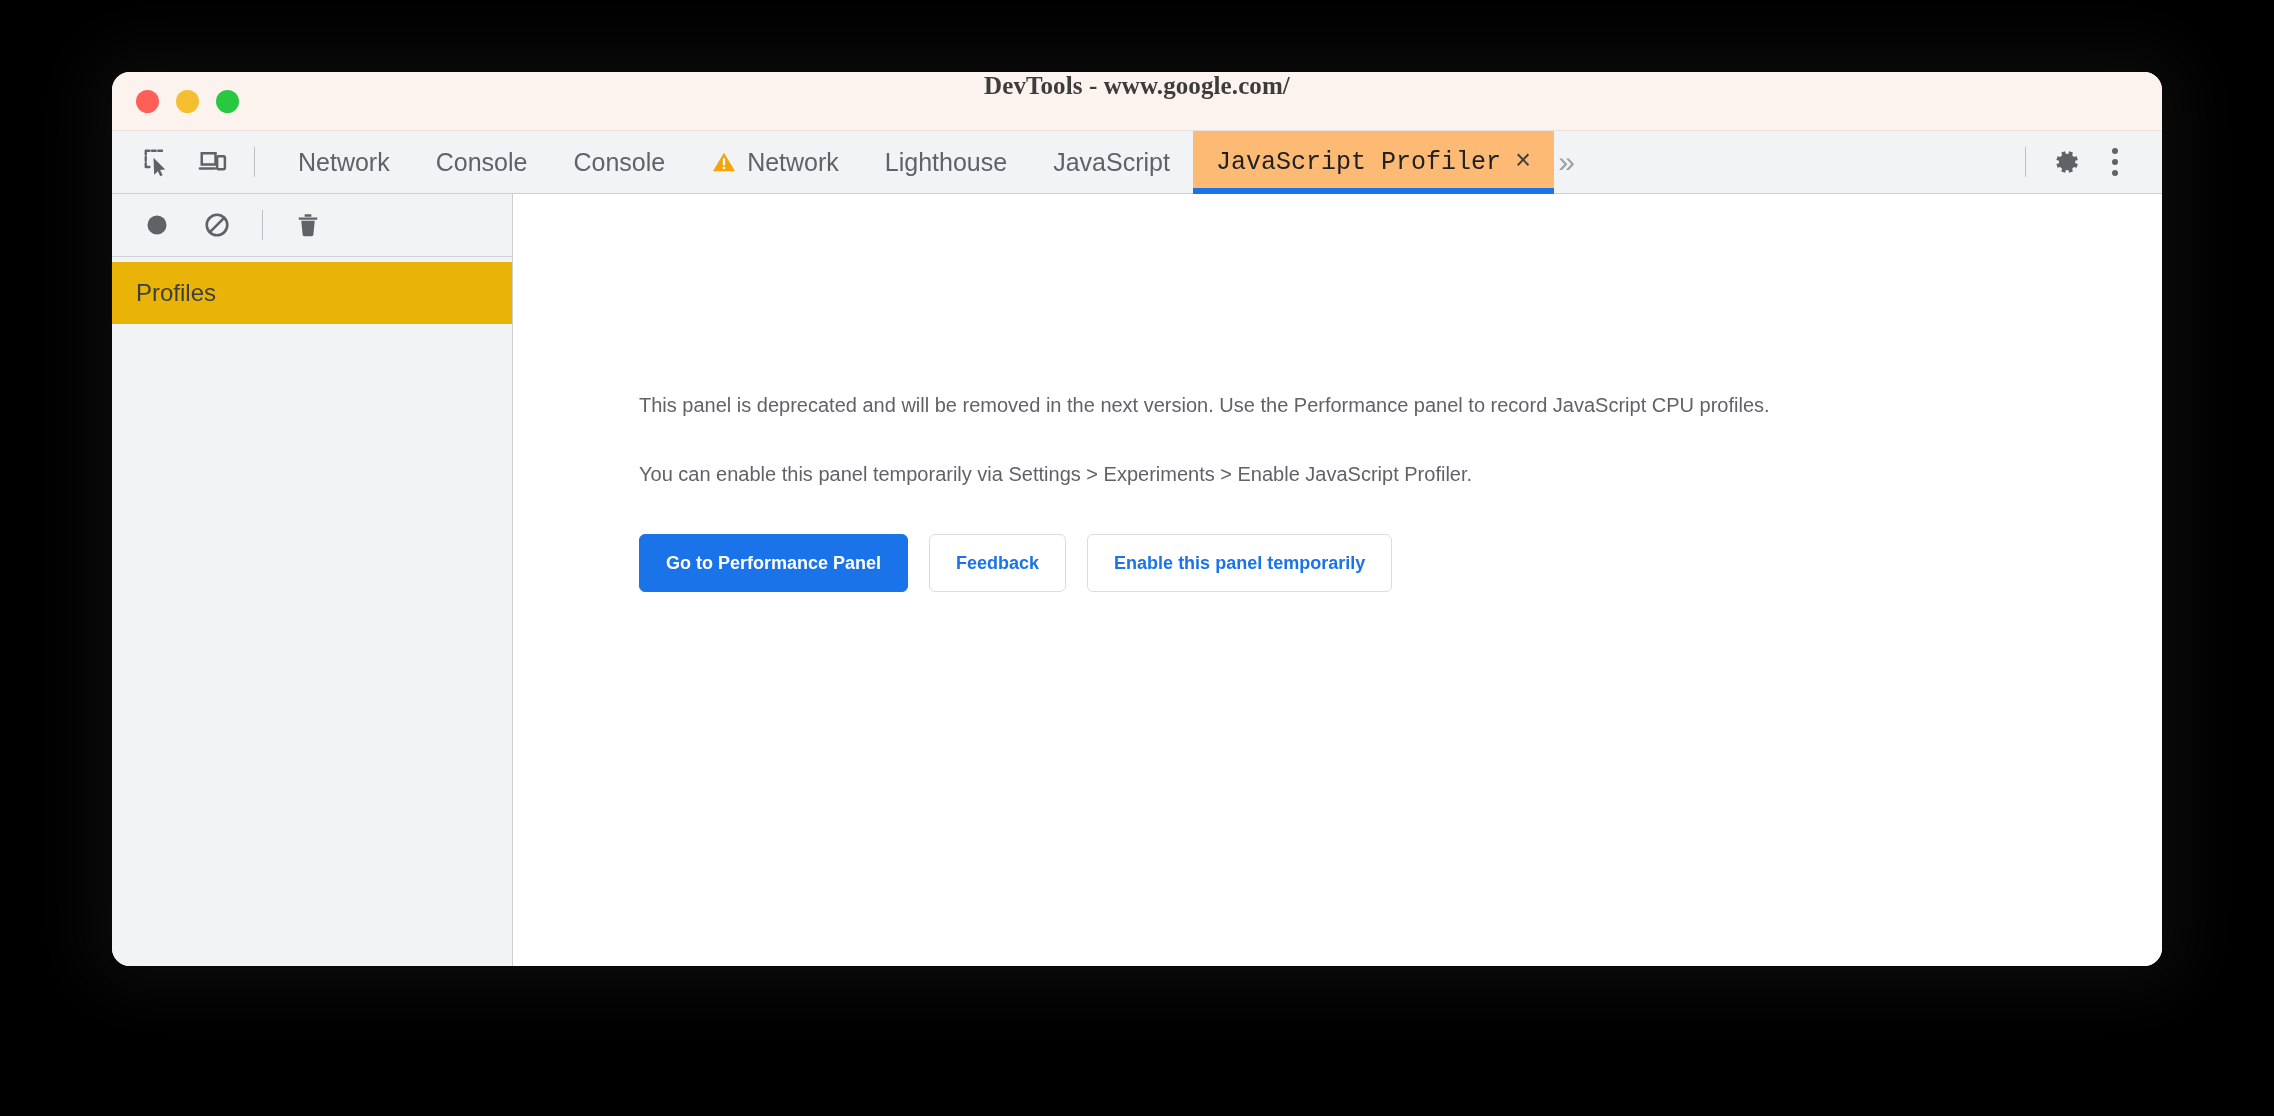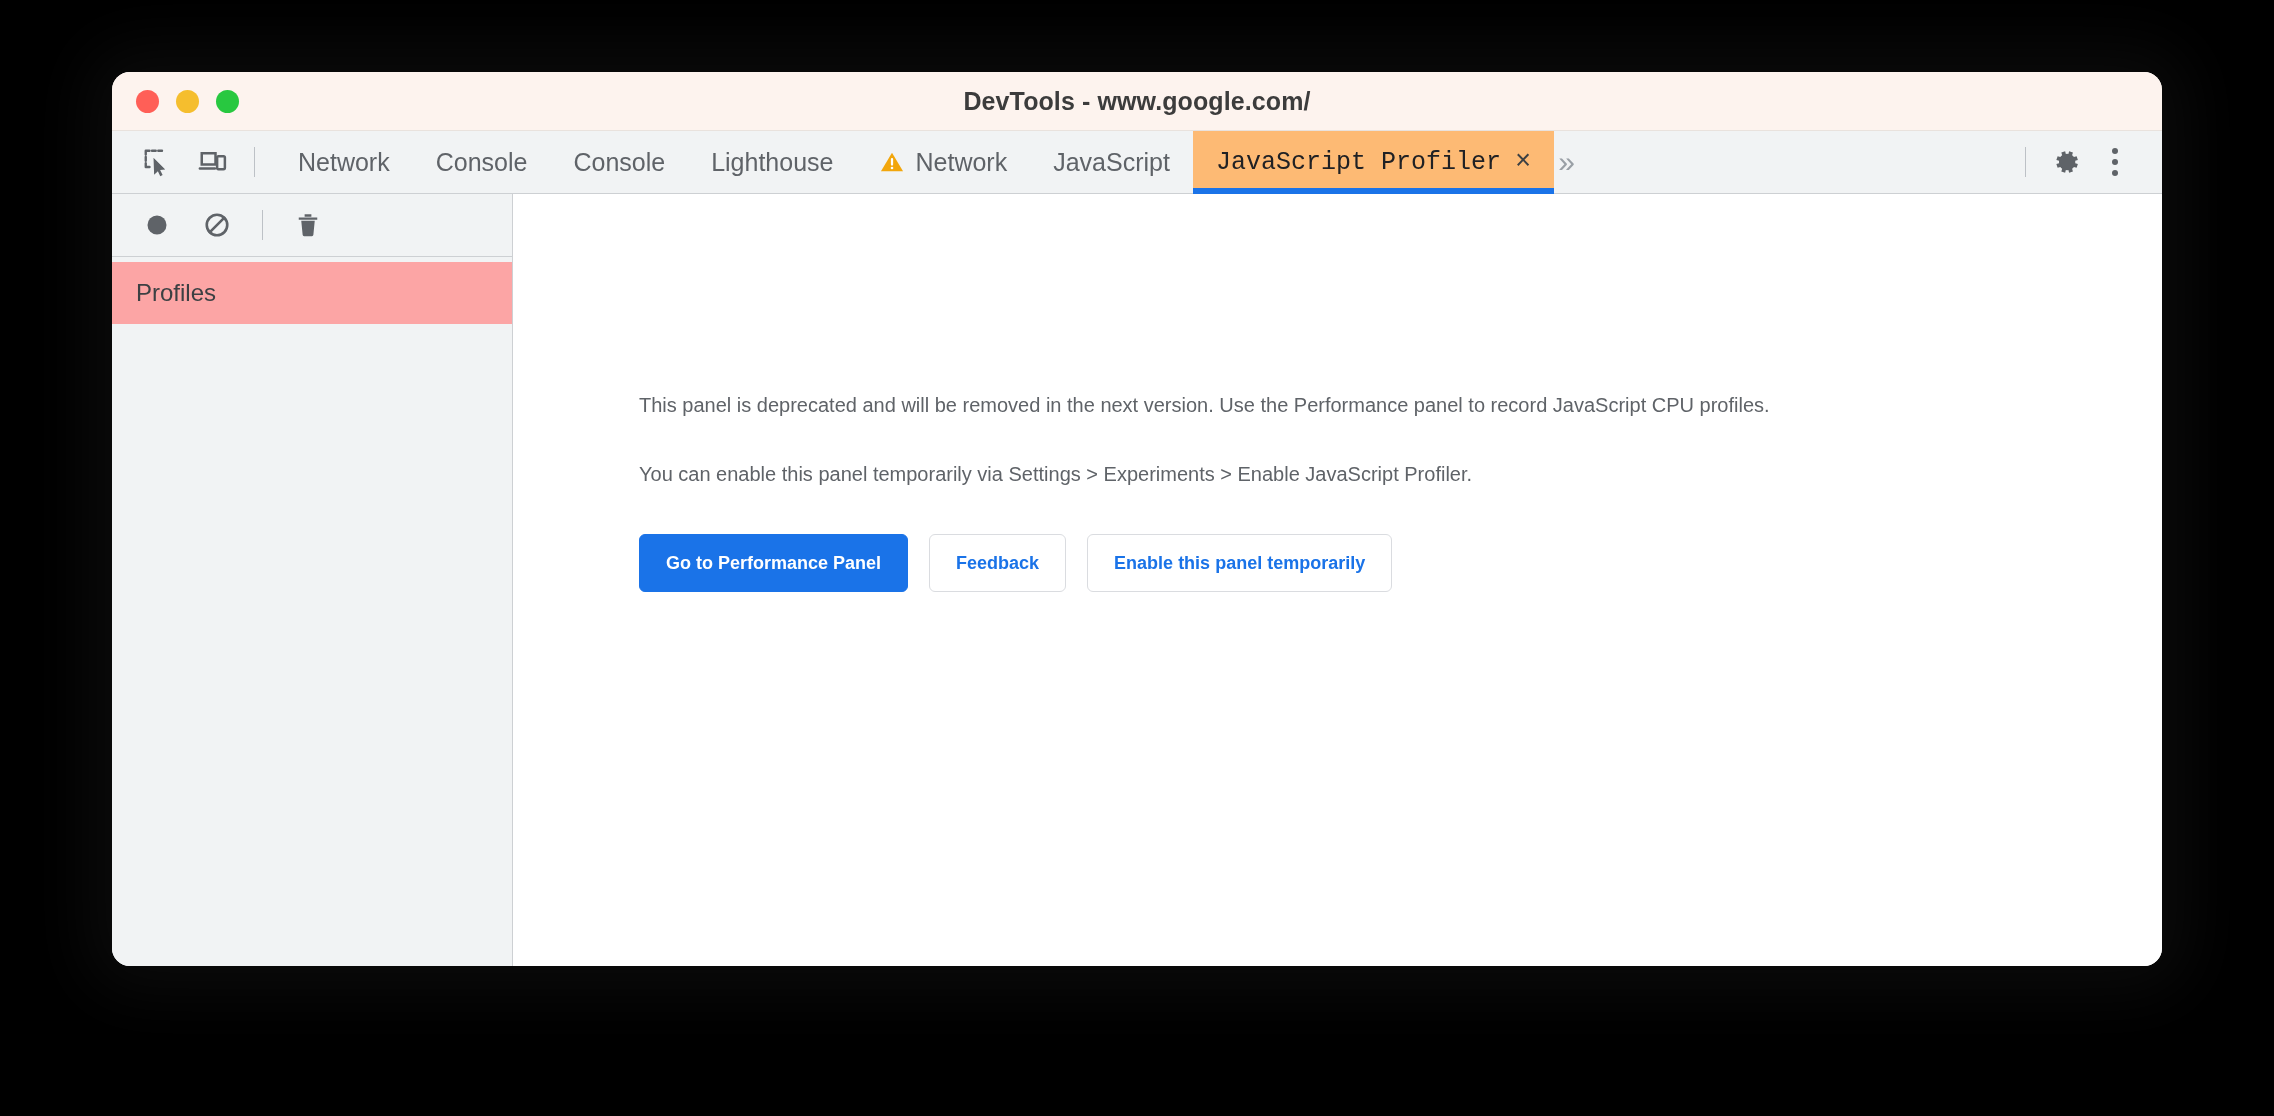--- a/index.html
+++ b/index.html
@@ -34,21 +34,22 @@
     box-shadow: 0 0 64px 26px rgba(255,255,255,0.045);
   }
 
   
   #titlebar {
     position: relative;
     height: 58px;
     background: #fdf3ee;
     border-bottom: 1px solid #e9e2dd;
     display: flex;
-    align-items: center;
+    align-items: flex-start;
+    font-family: Liberation Serif, serif;
   }
   .traffic-lights {
     position: absolute;
     left: 24px;
     top: 0;
     height: 58px;
     display: flex;
     align-items: center;
     gap: 17px;
   }
@@ -209,21 +210,21 @@
   .sidebar-list { padding-top: 5px; }
   .sidebar-item {
     height: 62px;
     display: flex;
     align-items: center;
     padding-left: 24px;
     font-size: 24px;
     color: #3c4043;
     user-select: none;
   }
-  .sidebar-item.selected { background: #fca5a5; }
+  .sidebar-item.selected { background: #eab308; }
 
   
   #main {
     flex: 1;
     background: #ffffff;
     position: relative;
   }
   #deprecation-panel {
     position: absolute;
     left: 126px;
@@ -304,31 +305,31 @@
         <div class="tab">
           <span>Network</span>
         </div>
         <div class="tab">
           <span>Console</span>
         </div>
         <div class="tab">
           <span>Console</span>
         </div>
         <div class="tab">
-          <span>Lighthouse</span>
-        </div>
-        <div class="tab">
           <span class="warn-tri">
             <svg width="26" height="26" viewBox="0 0 24 24" aria-hidden="true">
               <path d="M12 3.4L22.2 20.6H1.8z" fill="#f2a60c"></path>
               <path d="M12 9.3v5.1" stroke="#ffffff" stroke-width="2.1" stroke-linecap="round"></path>
               <circle cx="12" cy="17.5" r="1.2" fill="#ffffff"></circle>
             </svg>
           </span>
           <span>Network</span>
+        </div>
+        <div class="tab">
+          <span>Lighthouse</span>
         </div>
         <div class="tab">
           <span>JavaScript</span>
         </div>
         <div class="tab active">
           <span>JavaScript Profiler</span>
           <span class="close-x">×</span>
         </div>
       </div>
 

